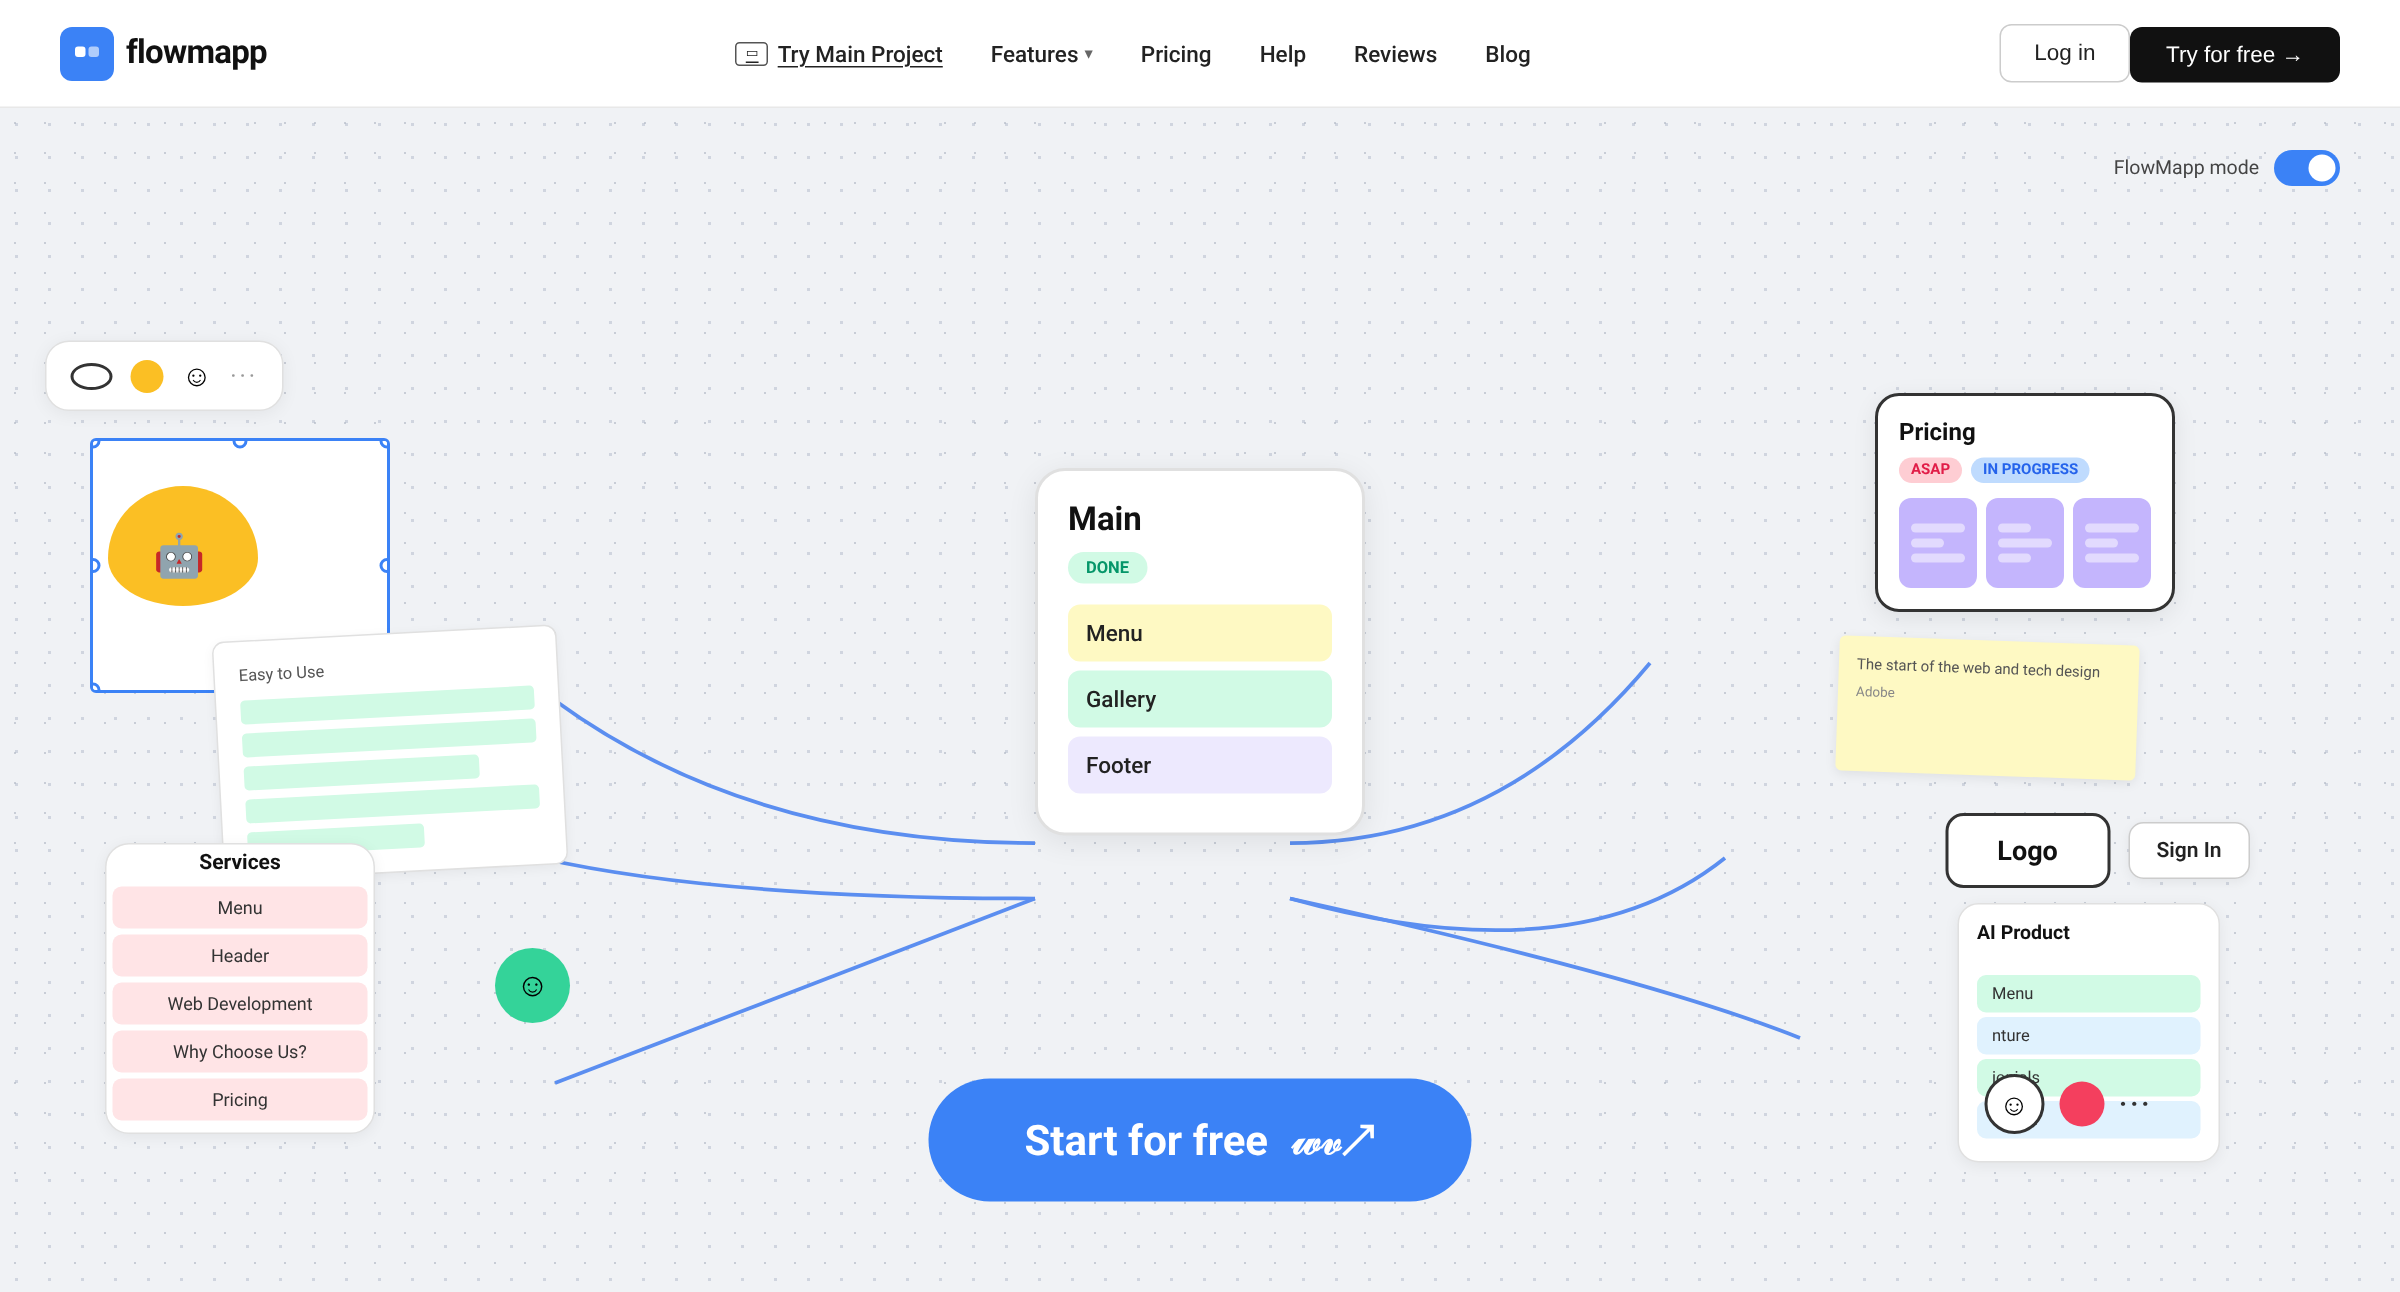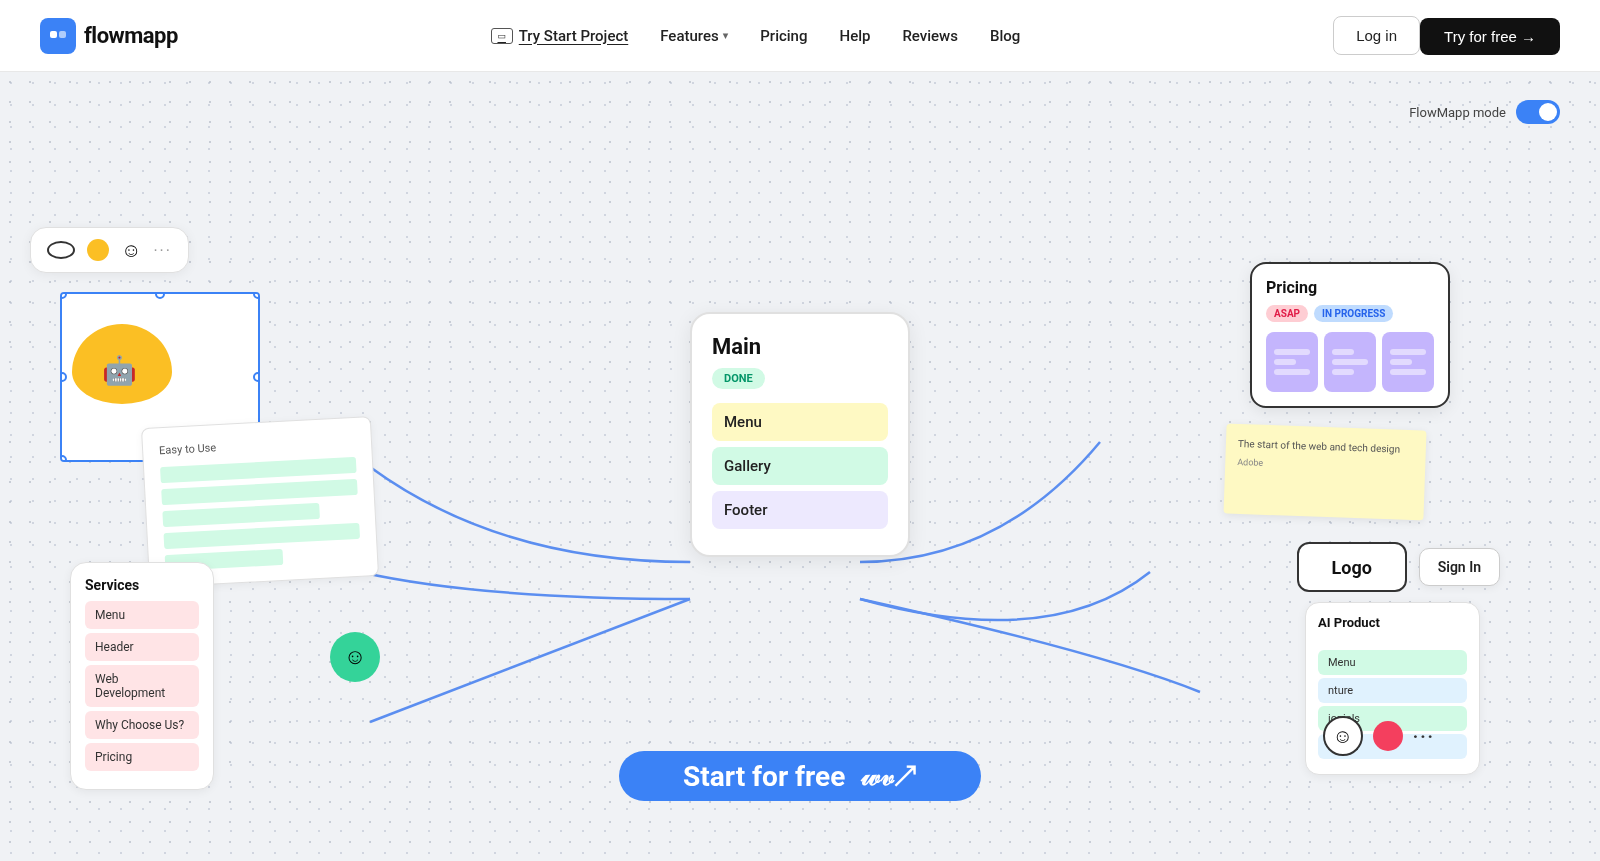--- a/index.html
+++ b/index.html
@@ -173,21 +173,21 @@
     }
 
     
     .cta-btn {
       position: absolute;
       bottom: 60px;
       left: 50%;
       transform: translateX(-50%);
       background: #3b82f6;
       border-radius: 50px;
-      padding: 8px 64px;
+      padding: 24px 64px;
       display: flex;
       align-items: center;
       gap: 16px;
       cursor: pointer;
       white-space: nowrap;
     }
     .cta-btn-text {
       font-size: 28px;
       font-weight: 700;
       color: white;
@@ -338,26 +338,27 @@
     .doc-line {
       height: 16px;
       border-radius: 3px;
       background: #d1fae5;
     }
 
     .services-card {
       position: absolute;
       top: 490px;
       left: 70px;
-      width: 144px;
+      width: 180px;
       background: white;
       border-radius: 16px;
       border: 1.5px solid #e0e0e0;
-      padding: 14px;
+      padding: 4px;
       box-shadow: 0 2px 10px rgba(0,0,0,0.06);
+      text-align: center;
     }
     .services-title {
       font-size: 14px;
       font-weight: 700;
       color: #111;
       margin-bottom: 8px;
     }
     .services-item {
       padding: 7px 10px;
       border-radius: 6px;
@@ -586,21 +587,21 @@
         <rect x="2" y="5" width="7" height="7" rx="2" fill="white"></rect>
         <rect x="11" y="5" width="7" height="7" rx="2" fill="white" opacity="0.6"></rect>
       </svg>
     </div>
     <span class="logo-text">flowmapp</span>
   </div>
 
   <div class="nav-center">
     <div class="nav-demo">
       <div class="nav-demo-icon">▭</div>
-      <span>Try Start Project</span>
+      <span>Try Main Project</span>
     </div>
     <span class="nav-link">
       <span>Features</span>
       <span class="chevron">▾</span>
     </span>
     <span class="nav-link">Pricing</span>
     <span class="nav-link">Help</span>
     <span class="nav-link">Reviews</span>
     <span class="nav-link">Blog</span>
   </div>

